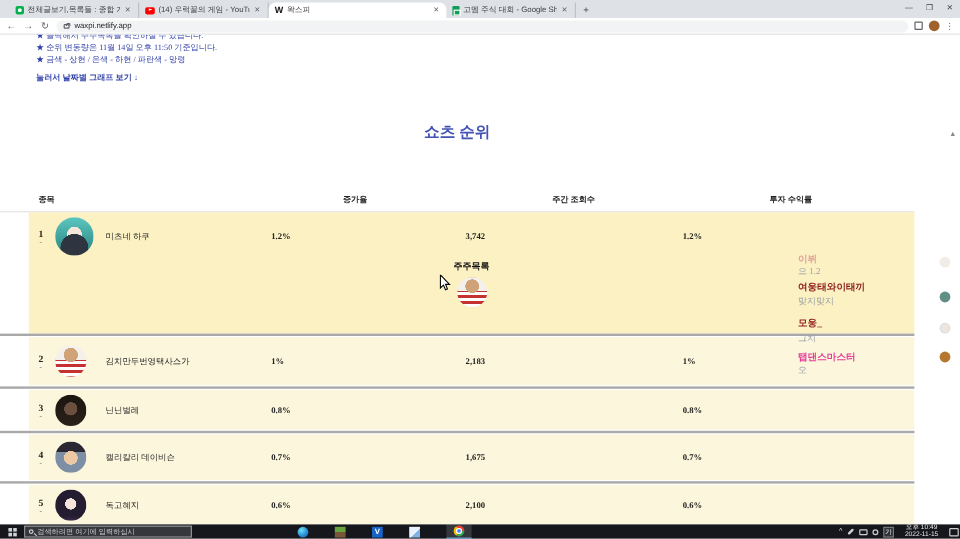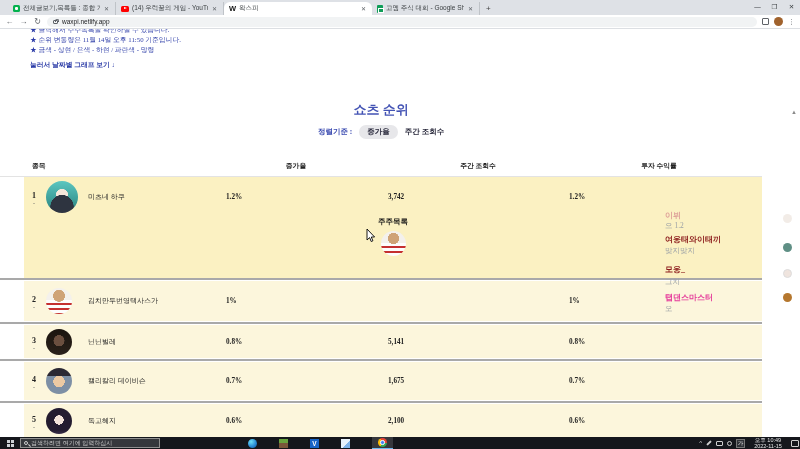--- a/index.html
+++ b/index.html
@@ -192,25 +192,20 @@
   </div>
 
   <div class="page">
     <div class="notice n1">★ 클릭해서 주주목록을 확인하실 수 있습니다.</div>
     <div class="notice n2">★ 순위 변동량은 11월 14일 오후 11:50 기준입니다.</div>
     <div class="notice n3">★ 금색 - 상현 / 은색 - 하현 / 파란색 - 망령</div>
     <div class="graphlink">눌러서 날짜별 그래프 보기 ↓</div>
 
     <div class="pagetitle">쇼츠 순위</div>
 
-    <div class="sortrow">
-      <span class="sortlabel">정렬기준 :</span>
-      <span class="pill">증가율</span>
-      <span class="sortopt2">주간 조회수</span>
-    </div>
 
     <div class="thead">
       <span class="th h-name">종목</span>
       <span class="th h-growth">증가율</span>
       <span class="th h-views">주간 조회수</span>
       <span class="th h-roi">투자 수익률</span>
     </div>
     <div class="hline"></div>
 
     <div class="row row1">
@@ -230,33 +225,33 @@
     </div>
     <div class="sep sep1"></div>
 
     <div class="row row2">
       <div class="rline">
         <span class="rk">2</span>
         <span class="rkc">-</span>
         <span class="av av-kimchi"></span>
         <span class="nm">김치만두번영택사스가</span>
         <span class="val v-growth">1%</span>
+        <span class="val v-views">2,183</span>
         <span class="val v-roi">1%</span>
       </div>
     </div>
     <div class="sep sep2"></div>
 
     <div class="row row3">
       <div class="rline">
         <span class="rk">3</span>
         <span class="rkc">-</span>
         <span class="av av-ninnin"></span>
         <span class="nm">닌닌벌레</span>
         <span class="val v-growth">0.8%</span>
-        <span class="val v-views">5,141</span>
         <span class="val v-roi">0.8%</span>
       </div>
     </div>
     <div class="sep sep3"></div>
 
     <div class="row row4">
       <div class="rline">
         <span class="rk">4</span>
         <span class="rkc">-</span>
         <span class="av av-cally"></span>

